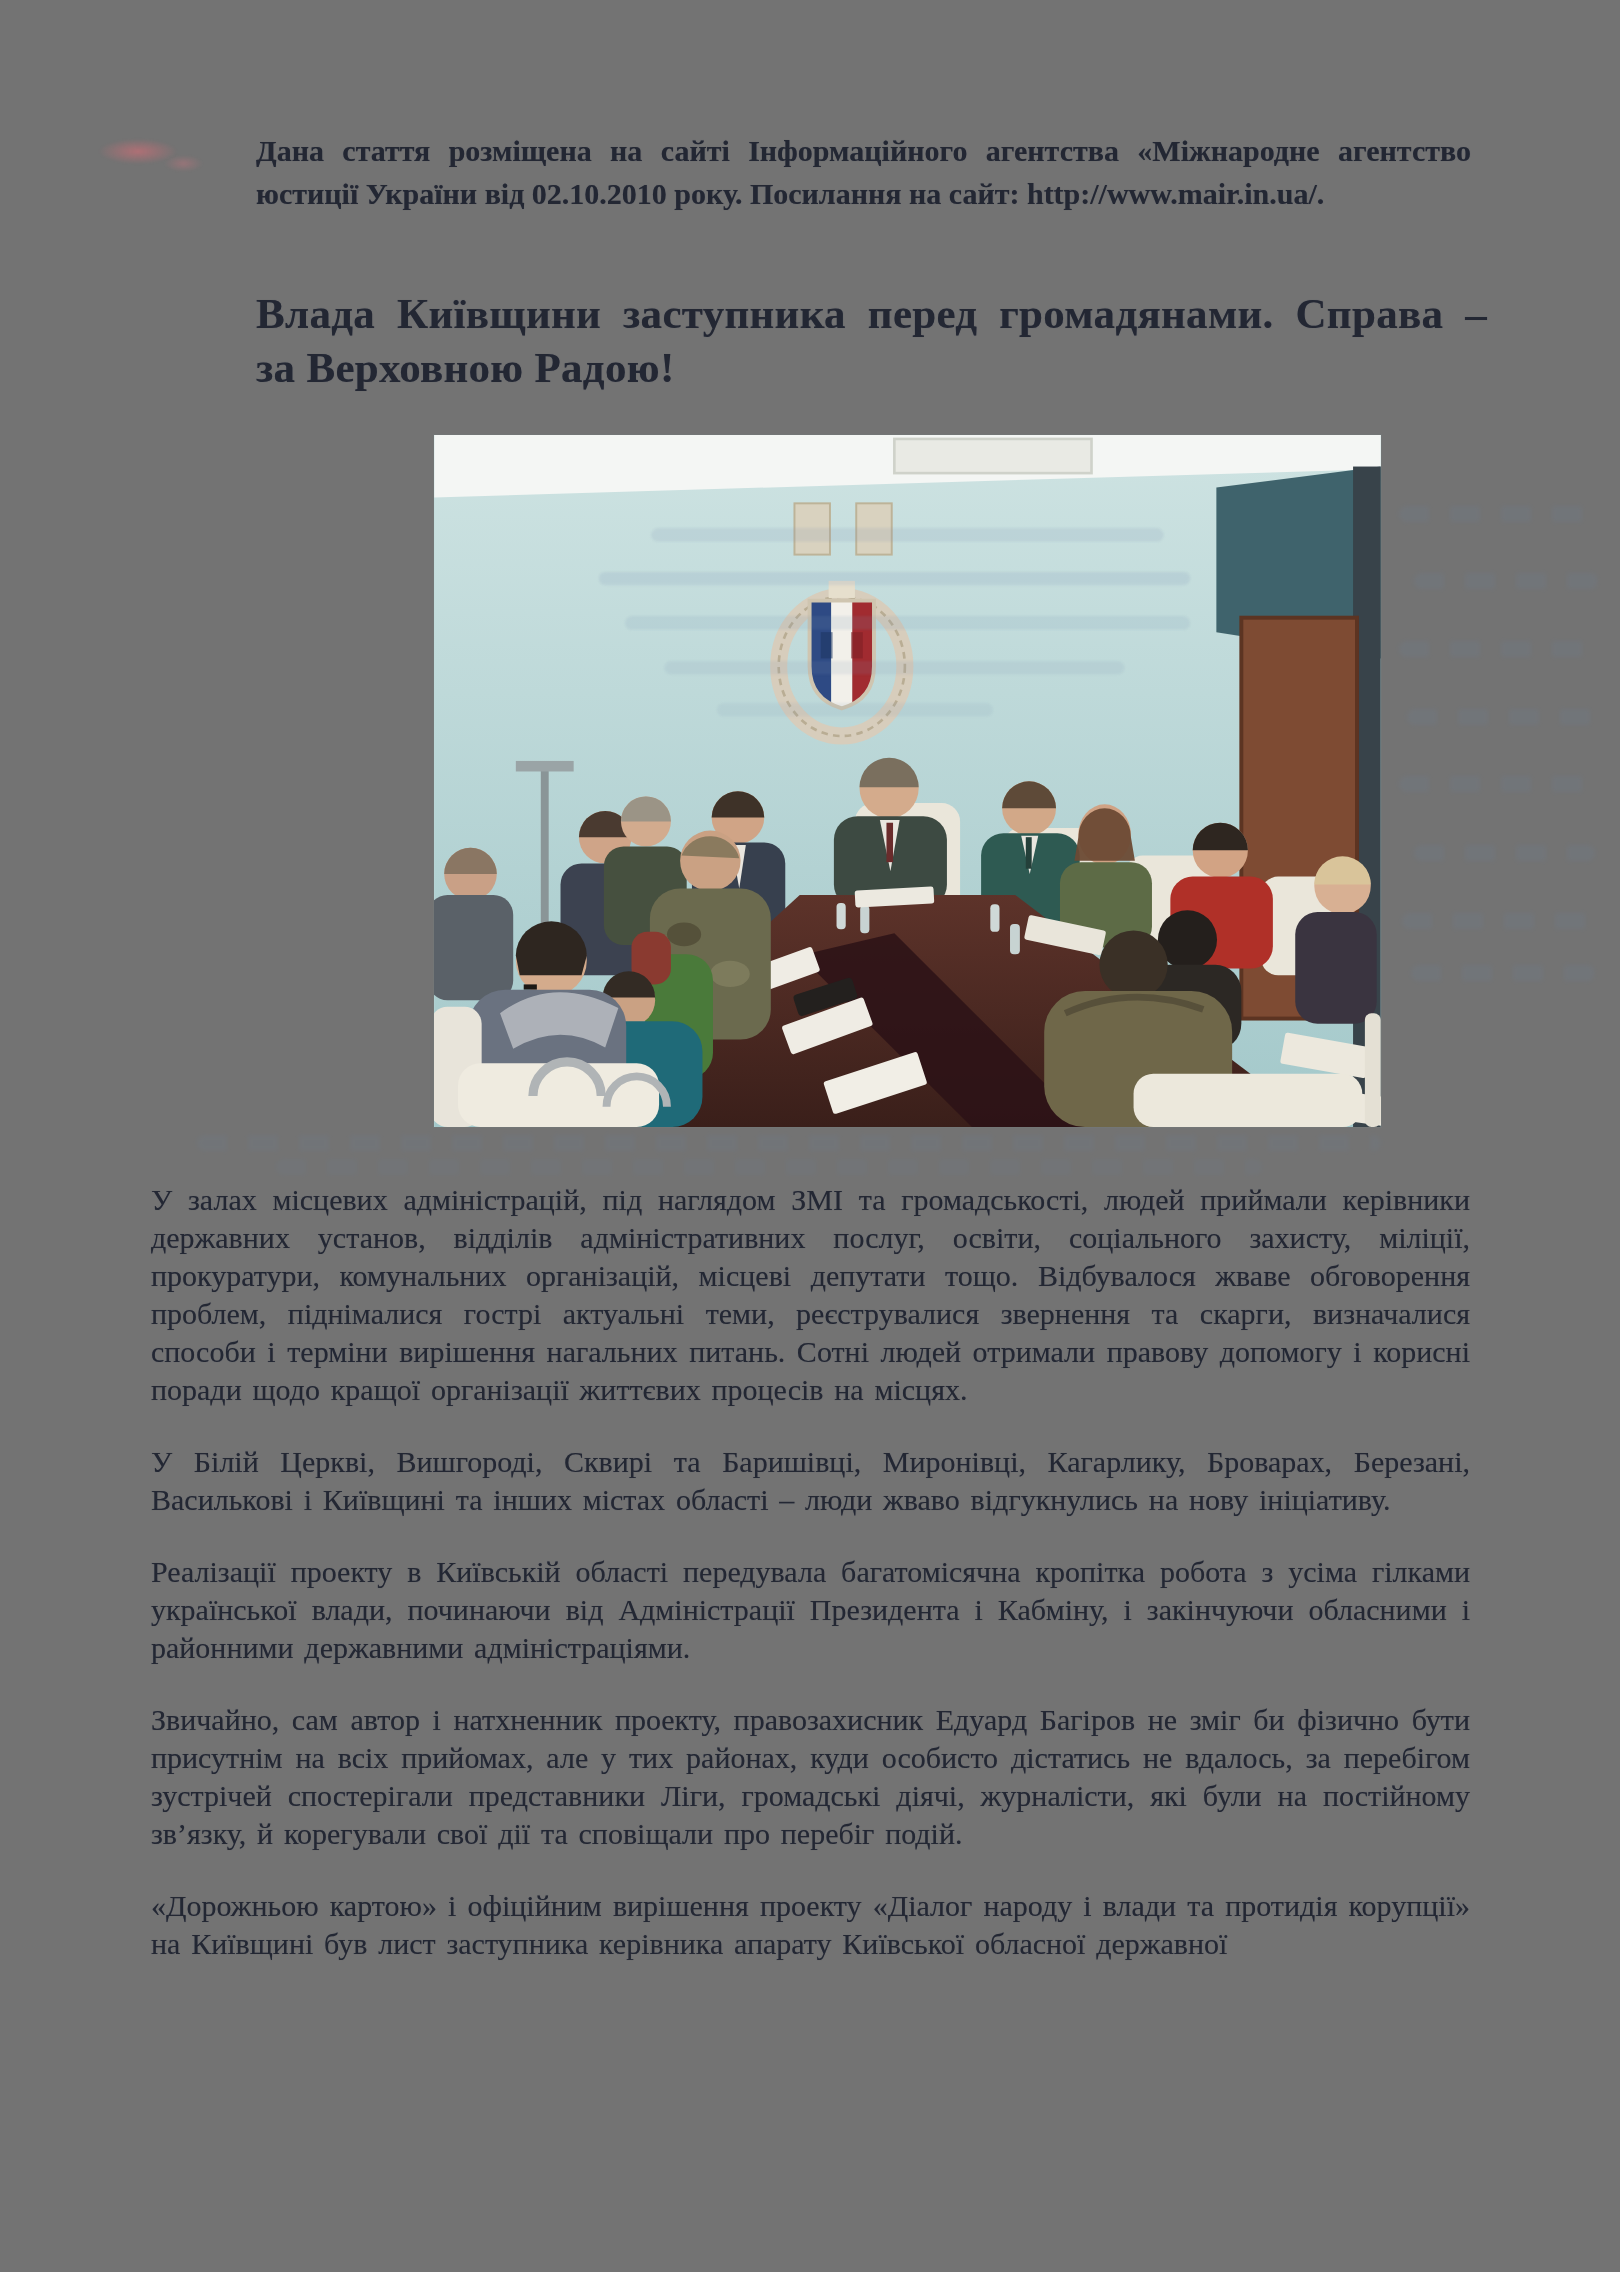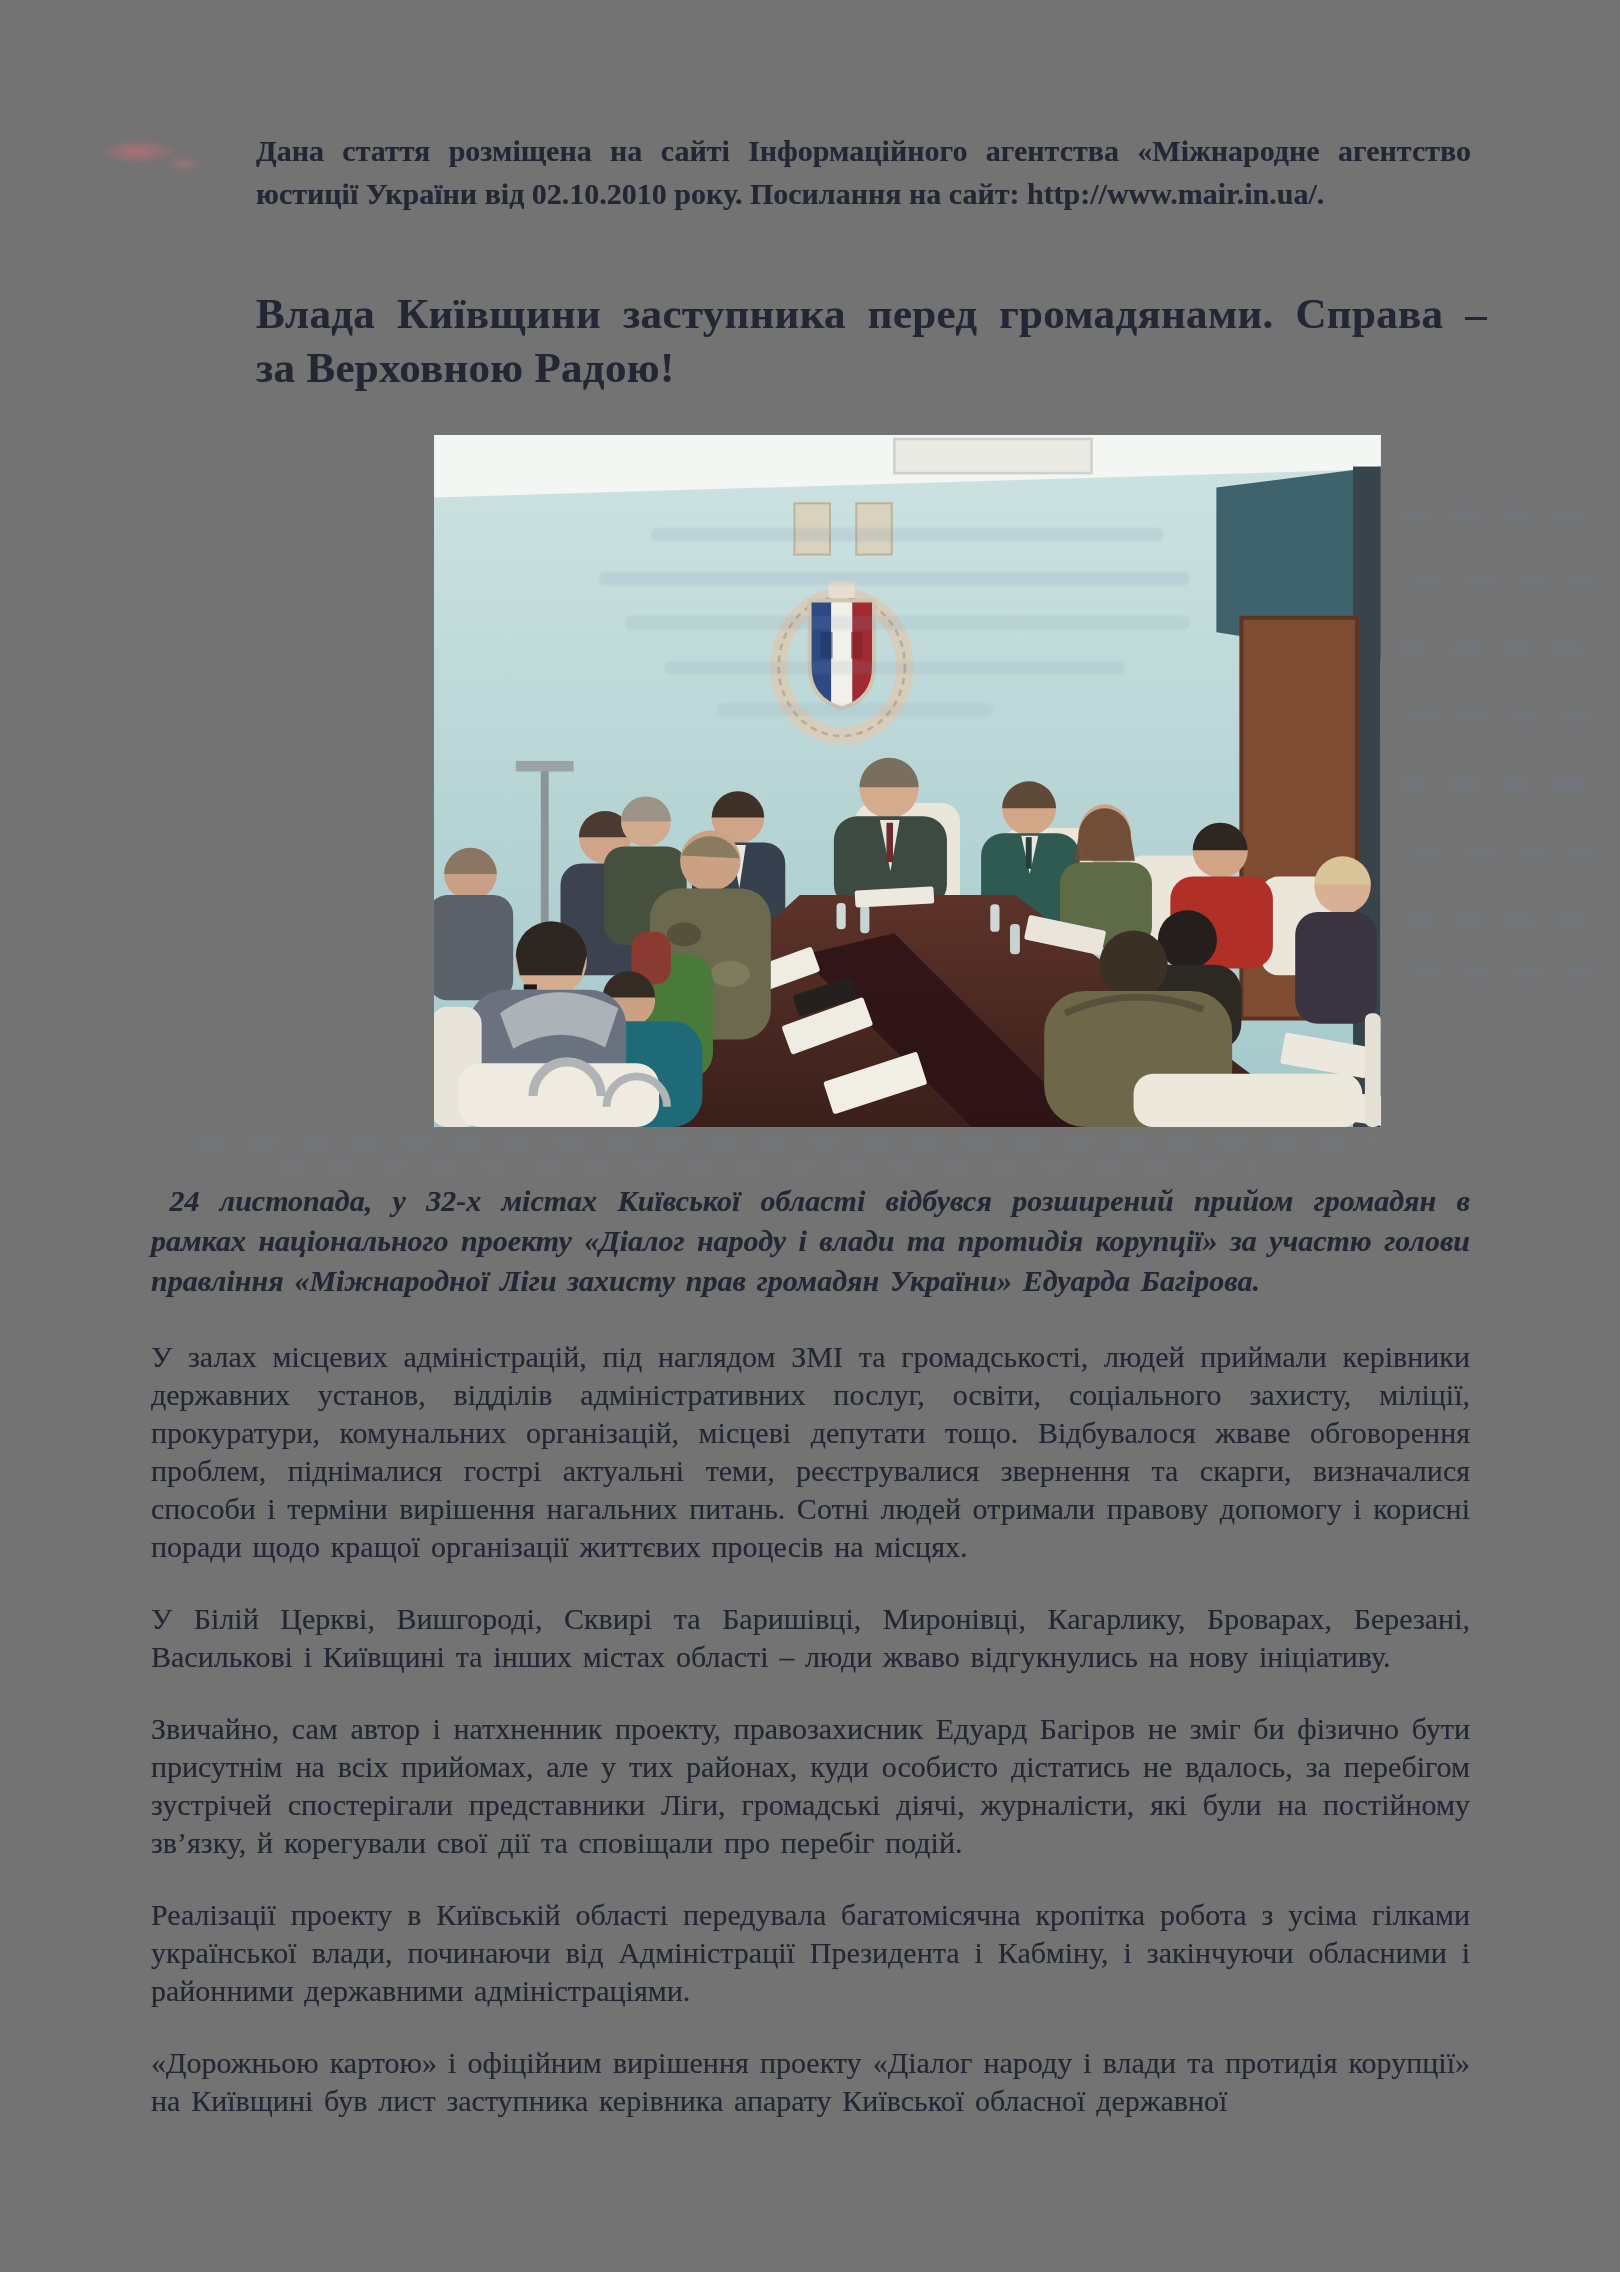--- a/index.html
+++ b/index.html
@@ -244,22 +244,21 @@
     <div class="ghost-row" style="left:1402px;top:913px;width:197px;"></div>
     <div class="ghost-row" style="left:1411px;top:965px;width:184px;"></div>
   </div>
 
   <div>
     <div class="ghost-row" style="left:197px;top:1135px;width:1184px;opacity:.35;"></div>
     <div class="ghost-row" style="left:276px;top:1159px;width:986px;opacity:.28;"></div>
   </div>
 
   <div class="article scan-text">
-    <p class="lead">24 листопада, у 32-х містах Київської області відбувся розширений прийом громадян в рамках національного проекту «Діалог народу і влади та протидія корупції» за участю голови правління «Міжнародної Ліги захисту прав громадян України» Едуарда Багірова.</p>
     <p>У залах місцевих адміністрацій, під наглядом ЗМІ та громадськості, людей приймали керівники державних установ, відділів адміністративних послуг, освіти, соціального захисту, міліції, прокуратури, комунальних організацій, місцеві депутати тощо. Відбувалося жваве обговорення проблем, піднімалися гострі актуальні теми, реєструвалися звернення та скарги, визначалися способи і терміни вирішення нагальних питань. Сотні людей отримали правову допомогу і корисні поради щодо кращої організації життєвих процесів на місцях.</p>
     <p>У Білій Церкві, Вишгороді, Сквирі та Баришівці, Миронівці, Кагарлику, Броварах, Березані, Василькові і Київщині та інших містах області – люди жваво  відгукнулись на нову ініціативу.</p>
+    <p>Реалізації проекту в Київській області передувала багатомісячна кропітка робота з усіма гілками української влади, починаючи від Адміністрації Президента і Кабміну, і закінчуючи обласними і районними державними адміністраціями.</p>
     <p>Звичайно, сам автор і натхненник проекту, правозахисник Едуард Багіров не зміг би фізично бути присутнім на всіх прийомах, але у тих районах, куди особисто дістатись не вдалось, за перебігом зустрічей спостерігали представники Ліги, громадські діячі, журналісти, які були на постійному зв’язку, й корегували свої дії та сповіщали про перебіг подій.</p>
-    <p>Реалізації проекту в Київській області передувала багатомісячна кропітка робота з усіма гілками української влади, починаючи від Адміністрації Президента і Кабміну, і закінчуючи обласними і районними державними адміністраціями.</p>
     <p>«Дорожньою картою» і офіційним вирішення проекту «Діалог народу і влади та протидія корупції» на Київщині був лист заступника керівника апарату Київської обласної державної</p>
   </div>
 
 </div>
 
 
 </body></html>

